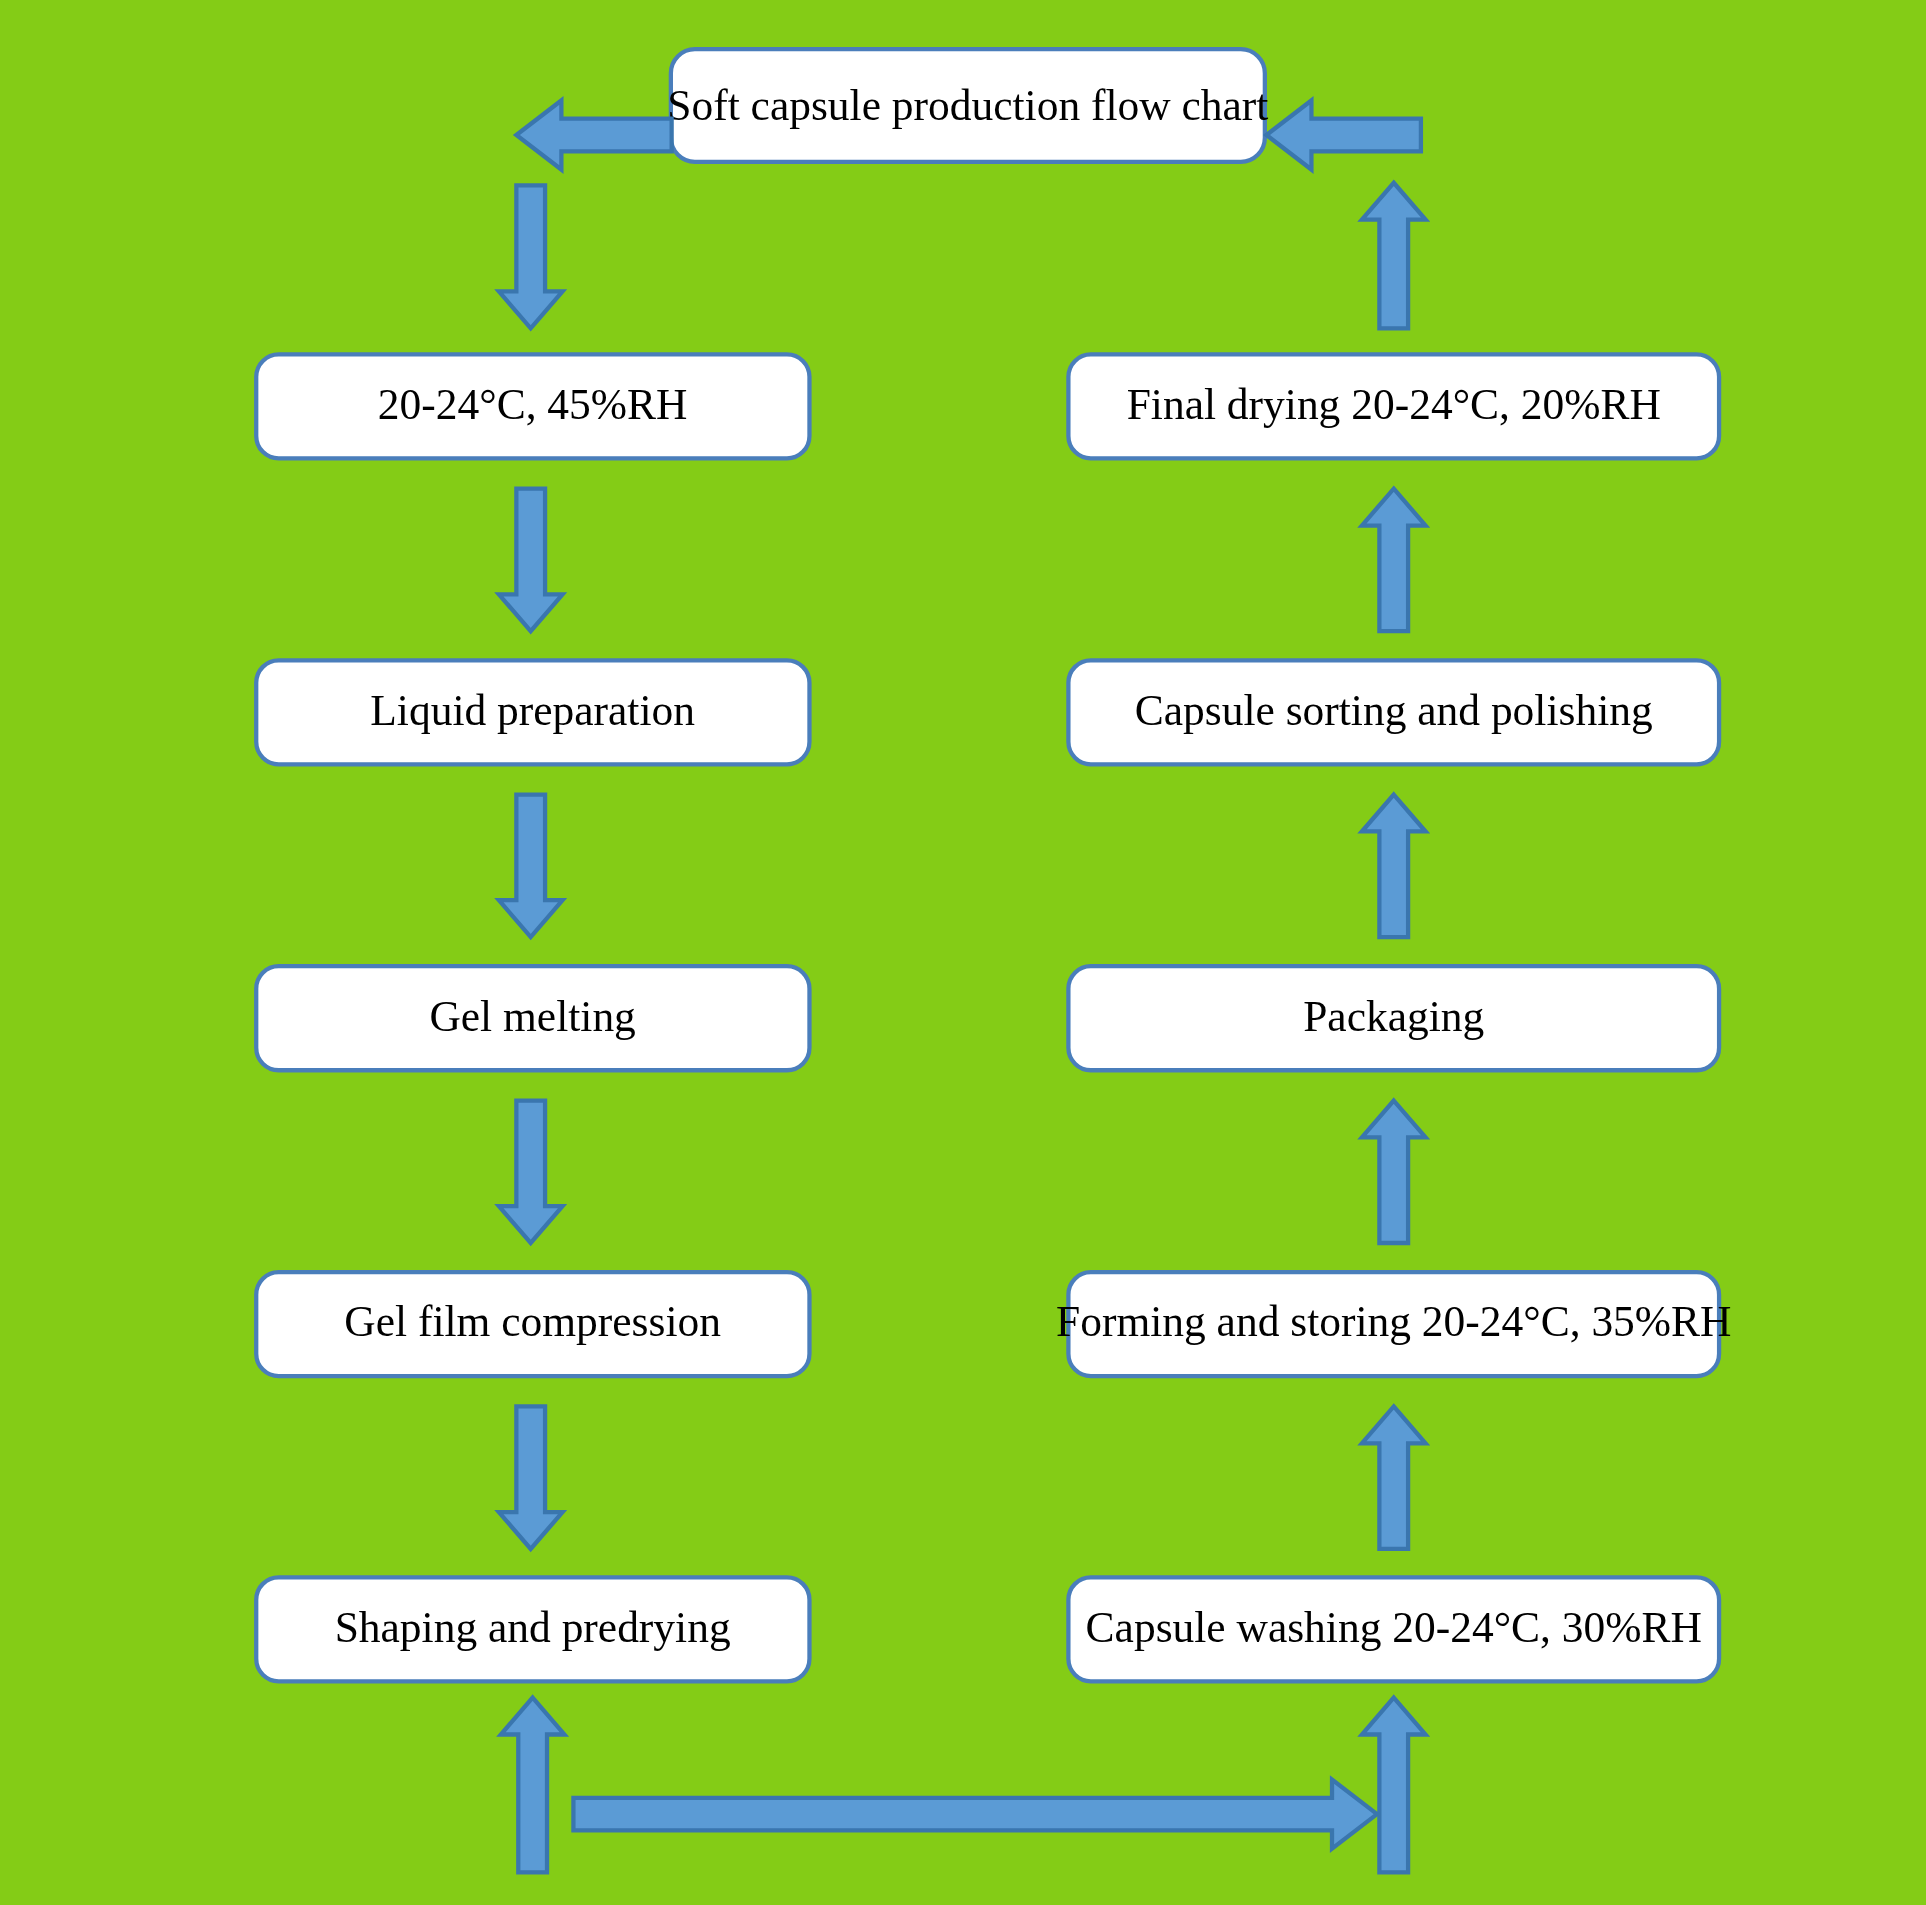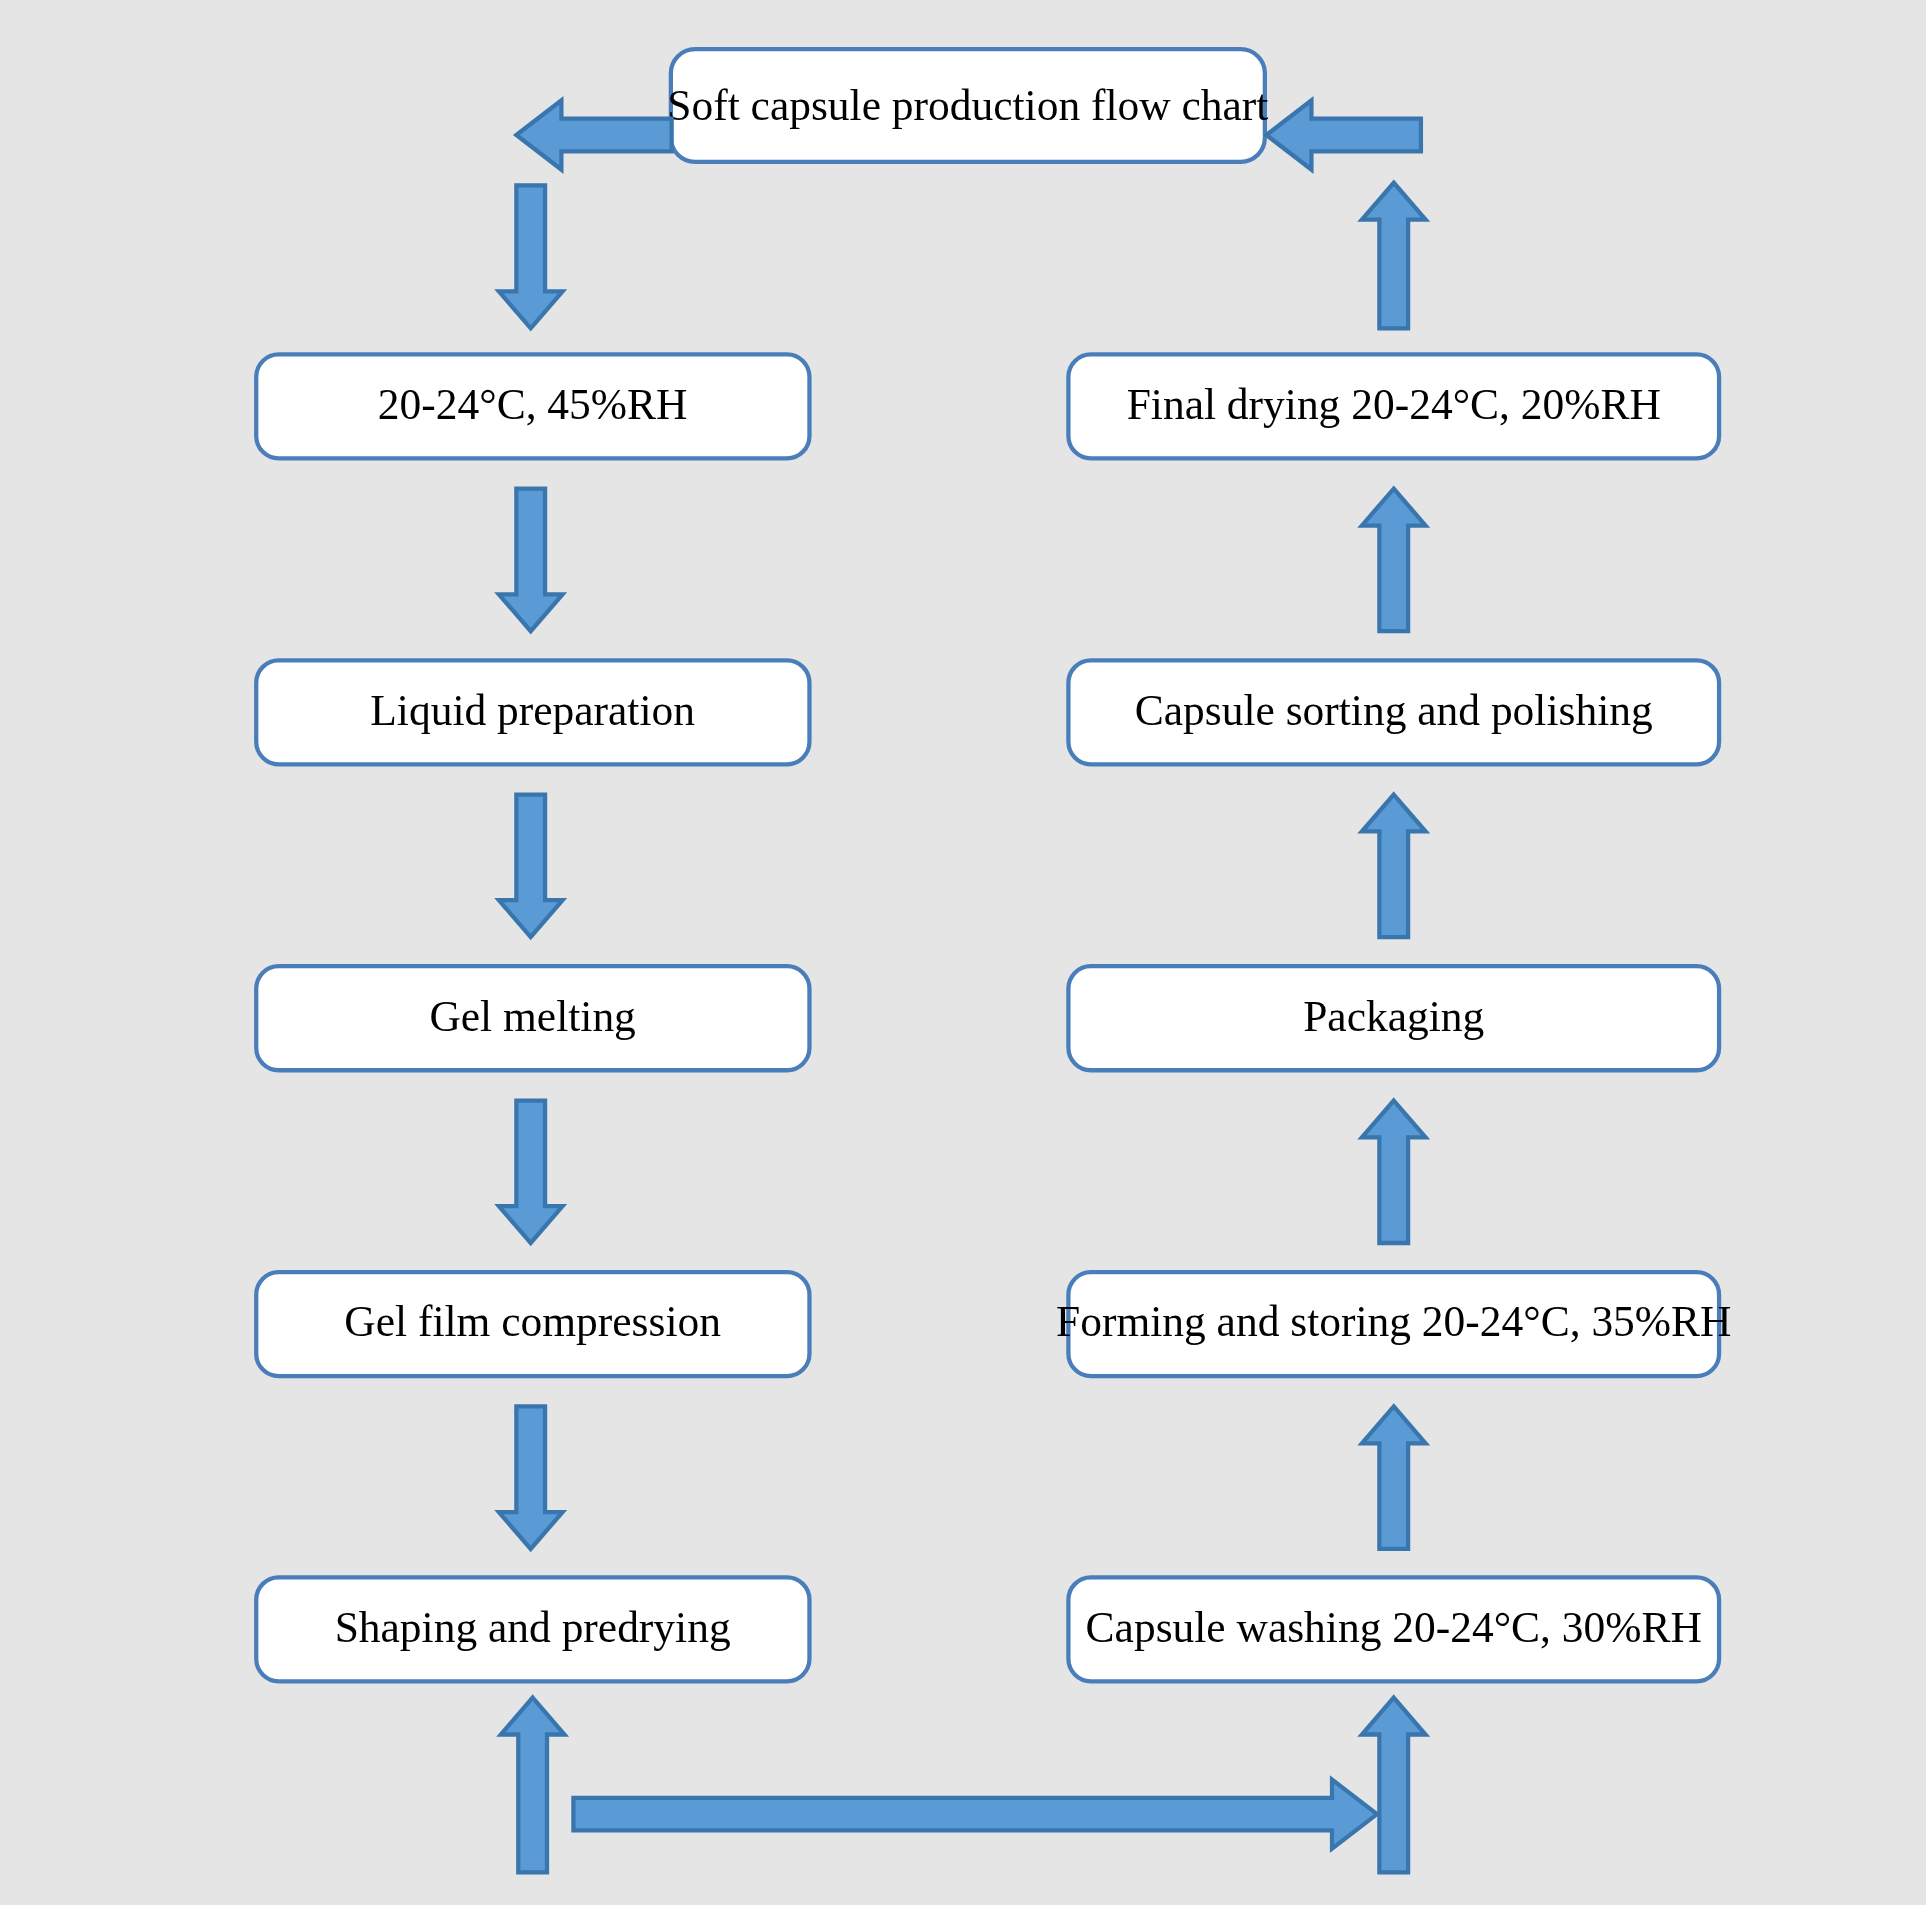--- a/index.html
+++ b/index.html
@@ -10,21 +10,21 @@
   body {
     width: 1926px;
     height: 1906px;
     font-family: "Liberation Serif", "DejaVu Serif", serif;
     overflow: hidden;
   }
   #flow-root {
     position: relative;
     width: 1926px;
     height: 1906px;
-    background: #e5e5e5;
+    background: #84cc16;
   }
   svg.flow-canvas {
     position: absolute;
     top: 0;
     left: 0;
     width: 1926px;
     height: 1906px;
     display: block;
   }
   .node-rect {

